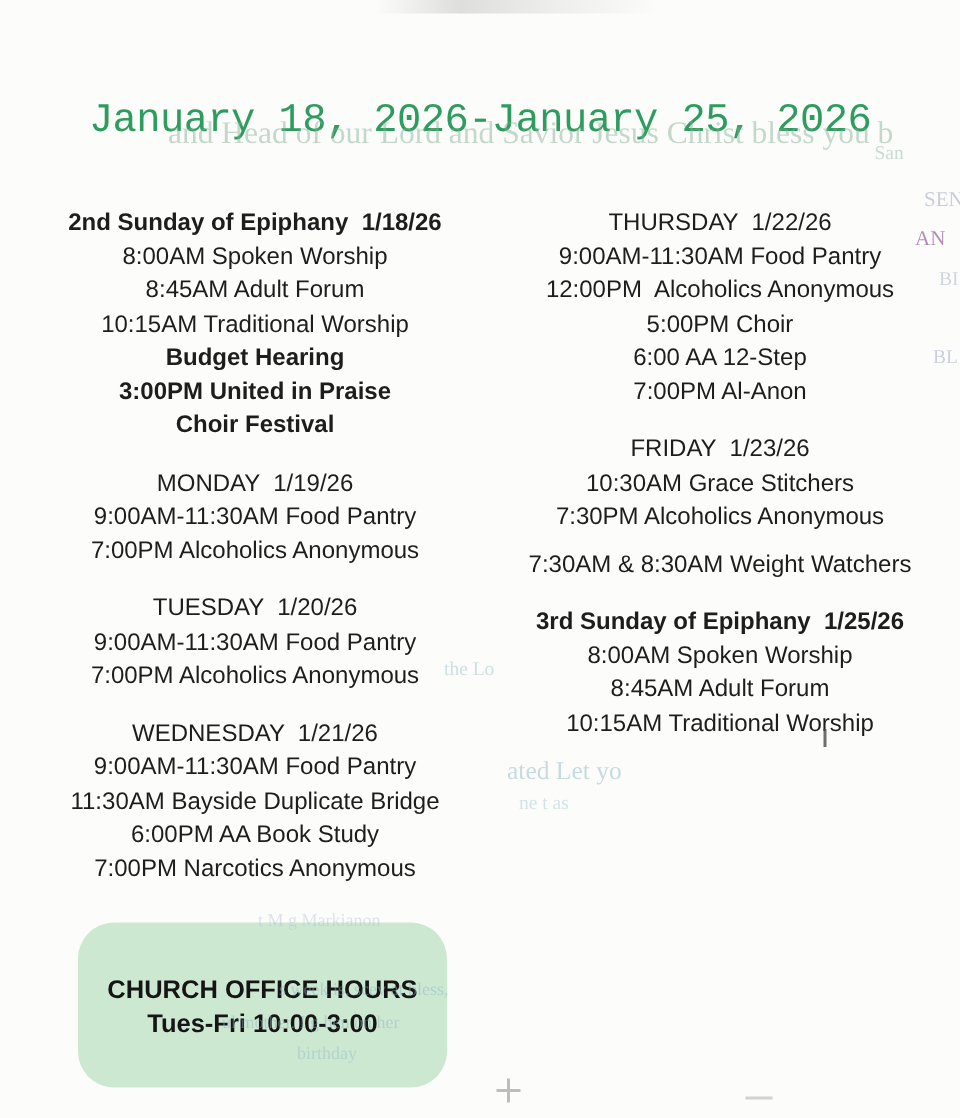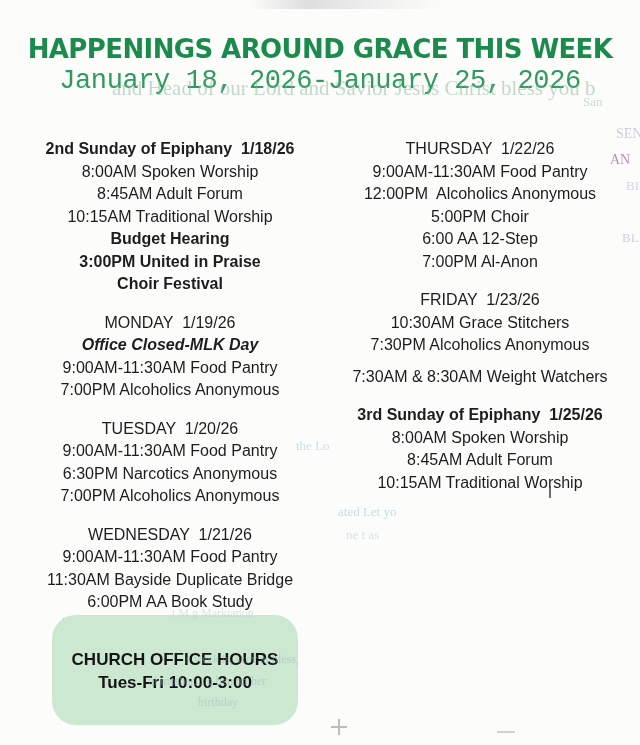--- a/index.html
+++ b/index.html
@@ -57,44 +57,41 @@
     background:linear-gradient(90deg,rgba(190,190,190,0) 0%,rgba(185,185,185,.45) 30%,rgba(200,200,200,.3) 60%,rgba(190,190,190,0) 100%);
   }
 </style>
 </head>
 <body>
 
 <div class="page">
 
   <div class="smudge-top"></div>
 
-  <div class="title">HAPPENINGS AROUND GRACE THIS WEEK</div>
 
   <div class="date-range">January 18, 2026-January 25, 2026</div>
 
   <div class="col col-left" id="col-left">
       <div class="section">
         <div class="heading bold">2nd Sunday of Epiphany  1/18/26</div>
         <div class="item">8:00AM Spoken Worship</div>
         <div class="item">8:45AM Adult Forum</div>
         <div class="item">10:15AM Traditional Worship</div>
         <div class="item bold">Budget Hearing</div>
         <div class="item bold">3:00PM United in Praise</div>
         <div class="item bold">Choir Festival</div>
       </div>
       <div class="section">
         <div class="heading">MONDAY  1/19/26</div>
-        <div class="item bolditalic">Office Closed-MLK Day</div>
         <div class="item">9:00AM-11:30AM Food Pantry</div>
         <div class="item">7:00PM Alcoholics Anonymous</div>
       </div>
       <div class="section">
         <div class="heading">TUESDAY  1/20/26</div>
         <div class="item">9:00AM-11:30AM Food Pantry</div>
-        <div class="item">6:30PM Narcotics Anonymous</div>
         <div class="item">7:00PM Alcoholics Anonymous</div>
       </div>
       <div class="section">
         <div class="heading">WEDNESDAY  1/21/26</div>
         <div class="item">9:00AM-11:30AM Food Pantry</div>
         <div class="item">11:30AM Bayside Duplicate Bridge</div>
         <div class="item">6:00PM AA Book Study</div>
         <div class="item">7:00PM Narcotics Anonymous</div>
       </div>
     </div>
@@ -129,21 +126,21 @@
   </div>
 
   <div id="bleed-layer">
       <div class="bleed" style="left: 112px; top: 76px; font-size: 21px; color: rgb(127, 174, 146); opacity: 0.45;">and Head of our Lord and Savior Jesus Christ bless you b</div>
       <div class="bleed" style="left: 583px; top: 94px; font-size: 13px; color: rgb(143, 180, 158); opacity: 0.45;">San</div>
       <div class="bleed" style="left: 616px; top: 126px; font-size: 14px; color: rgb(154, 167, 192); opacity: 0.55;">SEN</div>
       <div class="bleed" style="left: 610px; top: 152px; font-size: 14px; color: #701a75; opacity: 0.5;">AN</div>
       <div class="bleed" style="left: 626px; top: 178px; font-size: 13px; color: rgb(154, 167, 192); opacity: 0.45;">BI</div>
       <div class="bleed" style="left: 622px; top: 230px; font-size: 13px; color: rgb(154, 167, 192); opacity: 0.5;">BL</div>
       <div class="bleed" style="left: 296px; top: 438px; font-size: 13px; color: rgb(159, 195, 201); opacity: 0.5; text-align: center;">the Lo</div>
-      <div class="bleed" style="left: 338px; top: 504px; font-size: 13px; color: rgb(143, 188, 196); opacity: 0.5;">ated Let yo</div>
+      <div class="bleed" style="left: 338px; top: 504px; font-size: 17px; color: rgb(143, 188, 196); opacity: 0.5;">ated Let yo</div>
       <div class="bleed" style="left: 346px; top: 527px; font-size: 13px; color: rgb(143, 188, 196); opacity: 0.38;">ne t as</div>
       <div class="bleed" style="left: 172px; top: 606px; font-size: 12px; color: rgb(169, 196, 206); opacity: 0.42;">t M g Markianon</div>
       <div class="bleed" style="left: 186px; top: 652px; font-size: 12px; color: rgb(143, 179, 192); opacity: 0.45;">s week is, scev at bless,</div>
       <div class="bleed" style="left: 148px; top: 674px; font-size: 12px; color: rgb(143, 179, 192); opacity: 0.45;">ul mother. I g hen on her</div>
       <div class="bleed" style="left: 198px; top: 695px; font-size: 12px; color: rgb(143, 179, 192); opacity: 0.4;">birthday</div>
     </div>
   <div id="artifact-layer">
       <div class="artifact" style="left: 549px; top: 486px; opacity: 0.8; width: 2px; height: 12px; background: rgb(74, 74, 74);"></div>
       <div class="artifact" style="left: 331px; top: 719px; opacity: 0.55; width: 16px; height: 16px;">
         <div style="position: absolute; left: 7px; top: 0px; width: 1.5px; height: 16px; background: rgb(138, 138, 138);"></div>

